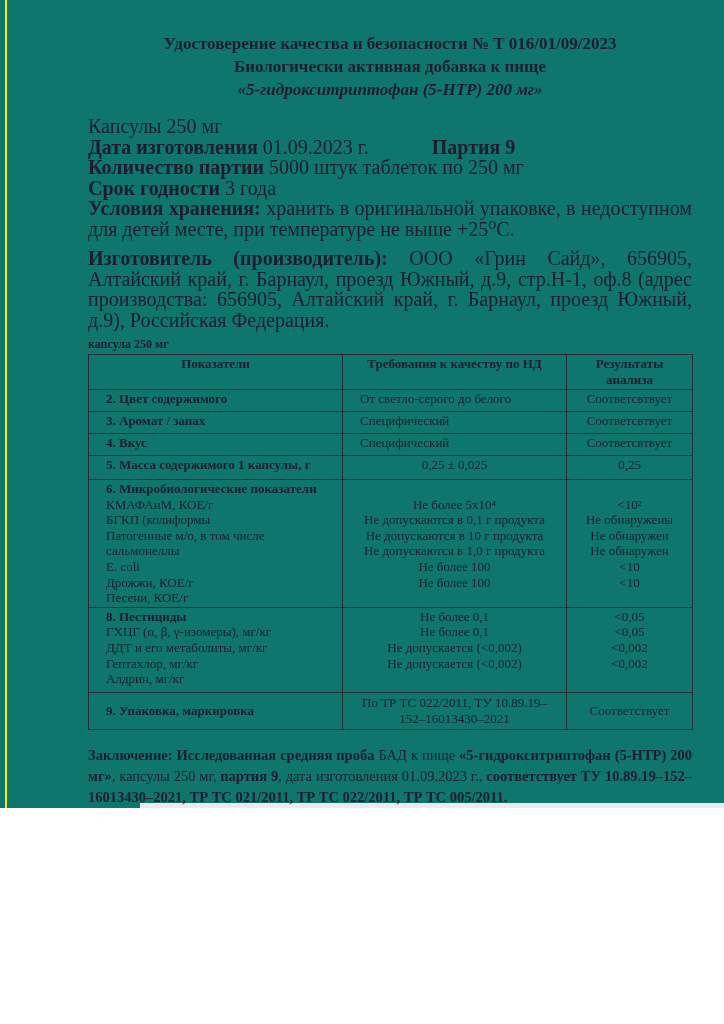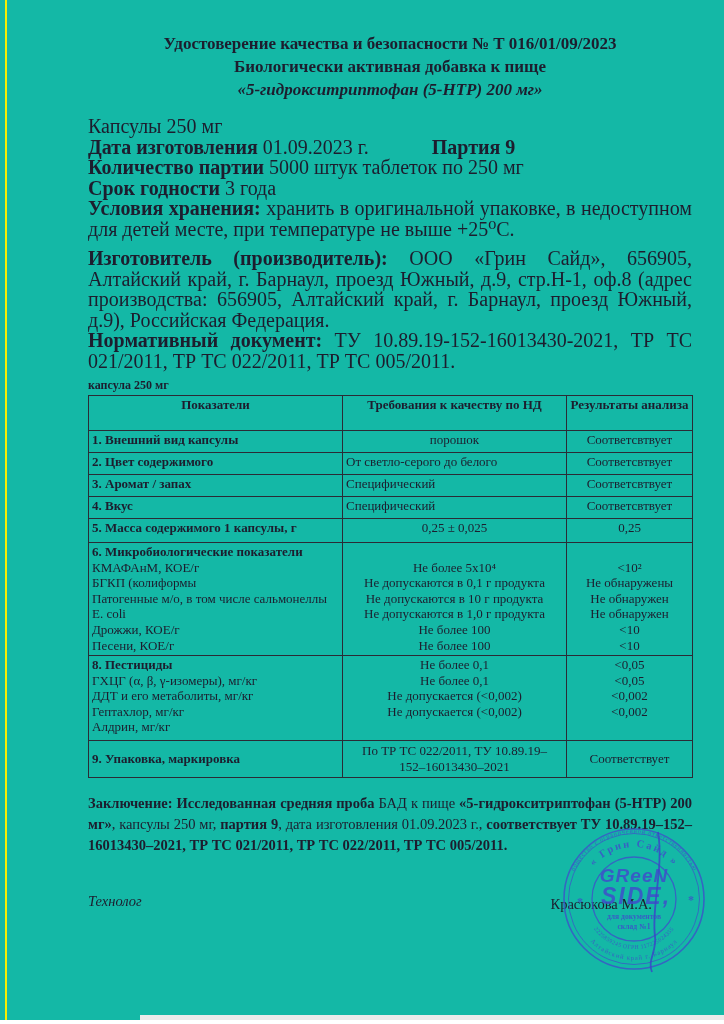--- a/index.html
+++ b/index.html
@@ -1,39 +1,39 @@
 <!DOCTYPE html>
 <html lang="ru"><head>
 <meta charset="utf-8">
 <style>
   html,body{margin:0;padding:0;background:#ffffff;}
   .page{
-    position:relative; width:724px; height:1020px; overflow:hidden;
-    background:#14b8a6; color:#1d1d2e;
+    position:relative; width:724px; height:808px; overflow:hidden;
+    background:#0f766e; color:#1d1d2e;
     font-family:"Liberation Serif","DejaVu Serif",serif;
   }
   .edge-yellow{position:absolute;left:5px;top:0;width:2px;height:100%;background:#f7ef00;}
   .edge-shadow{position:absolute;left:140px;right:0;bottom:0;height:5px;background:#ebebeb;}
   .content{position:absolute;left:88px;right:32px;top:32px;}
   .title-block{text-align:center;font-weight:bold;font-size:17px;line-height:23px;}
   .title-block .italic{font-style:italic;}
   .info{margin-top:15px;font-size:20px;line-height:20.5px;}
   .info p{margin:0;}
   .info .just{text-align:justify;}
   .info .gap{margin-top:9px;}
   b{font-weight:bold;}
   .batch{margin-left:58px;}
   .tbl-caption{margin-top:7px;font-weight:bold;font-size:12px;}
   table.spec{
     border-collapse:collapse;table-layout:fixed;width:604px;margin-top:2px;
     font-size:13px;line-height:15.6px;
   }
   table.spec col.c1{width:254px;} table.spec col.c2{width:224px;} table.spec col.c3{width:126px;}
   table.spec th,table.spec td{
-    border:1px solid #2b2b35;padding:1px 3px;vertical-align:top;overflow:hidden;
+    border:1px solid #2b2b35;padding:1px 17px;vertical-align:top;overflow:hidden;
   }
   table.spec th{font-weight:bold;text-align:center;height:32px;}
   td .pre{white-space:pre-line;}
   td.center{text-align:center;}
   td.left{text-align:left;}
   .bname{font-weight:bold;}
   tr.h20 td{height:19px;}
   tr.h22 td{height:21px;}
   tr.h110 td{height:110px;}
   tr.h86 td{height:86px;}
@@ -77,24 +77,20 @@
         <span>3 года</span>
       </p>
       <p class="just">
         <b>Условия хранения:</b>
         <span>хранить в оригинальной упаковке, в недоступном для детей месте, при температуре не выше +25⁰С.</span>
       </p>
       <p class="just gap">
         <b>Изготовитель (производитель):</b>
         <span>ООО «Грин Сайд», 656905, Алтайский край, г. Барнаул, проезд Южный, д.9, стр.Н-1, оф.8 (адрес производства: 656905, Алтайский край, г. Барнаул, проезд Южный, д.9), Российская Федерация.</span>
       </p>
-      <p class="just">
-        <b>Нормативный документ:</b>
-        <span>ТУ 10.89.19-152-16013430-2021, ТР ТС 021/2011, ТР ТС 022/2011, ТР ТС 005/2011.</span>
-      </p>
     </div>
 
     <div class="tbl-caption">капсула 250 мг</div>
 
     <table class="spec">
       <colgroup>
           <col class="c1">
           <col class="c2">
           <col class="c3">
         </colgroup>
@@ -104,31 +100,20 @@
           <th>Требования к качеству по НД</th>
           <th>
               <div class="pre">Результаты
 анализа</div>
             </th>
         </tr>
       </thead>
       <tbody>
         <tr class="h20">
           <td>
-              <div class="bname">1. Внешний вид капсулы</div>
-            </td>
-          <td class="center">
-              <div class="pre">порошок</div>
-            </td>
-          <td class="center">
-              <div class="pre">Соответсвтвует</div>
-            </td>
-        </tr>
-        <tr class="h20">
-          <td>
               <div class="bname">2. Цвет содержимого</div>
             </td>
           <td class="left">
               <div class="pre">От светло-серого до белого</div>
             </td>
           <td class="center">
               <div class="pre">Соответсвтвует</div>
             </td>
         </tr>
         <tr class="h20">

